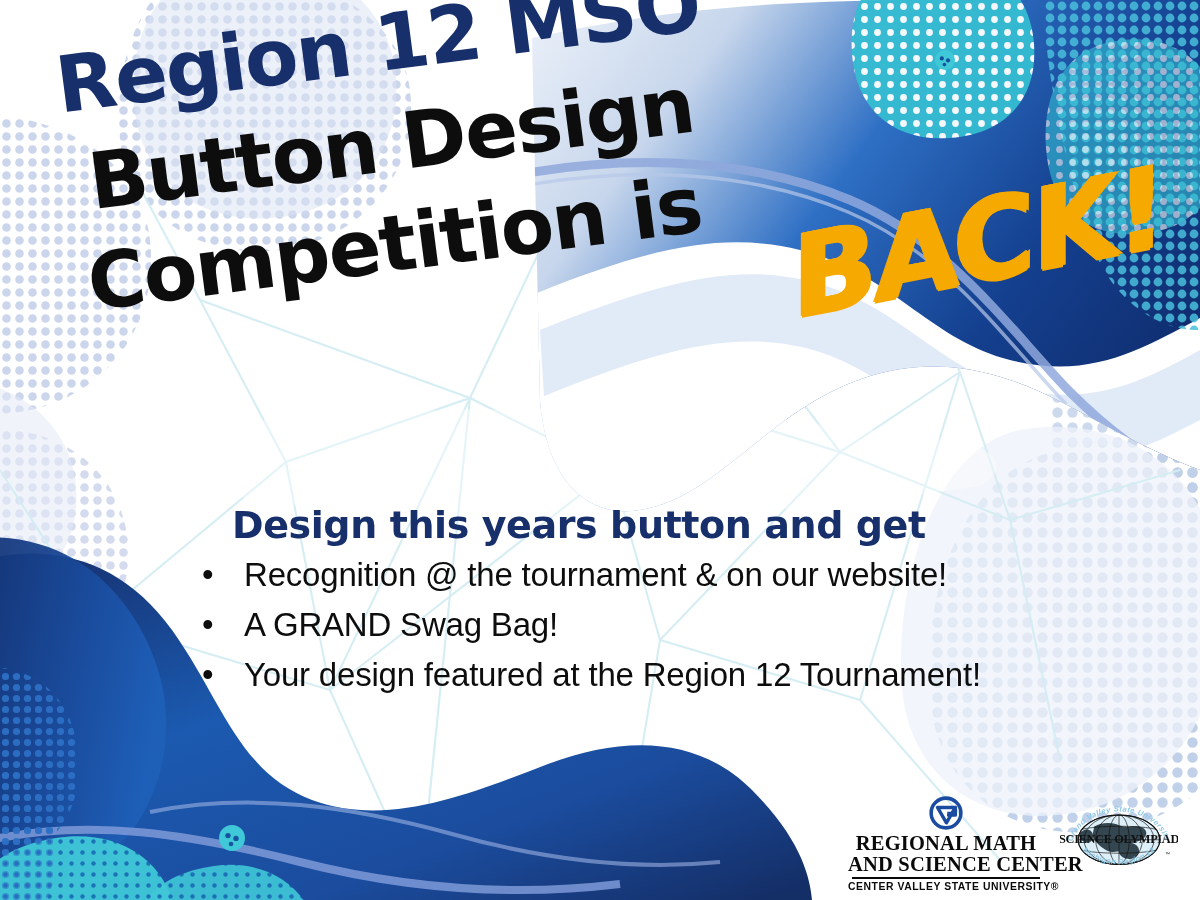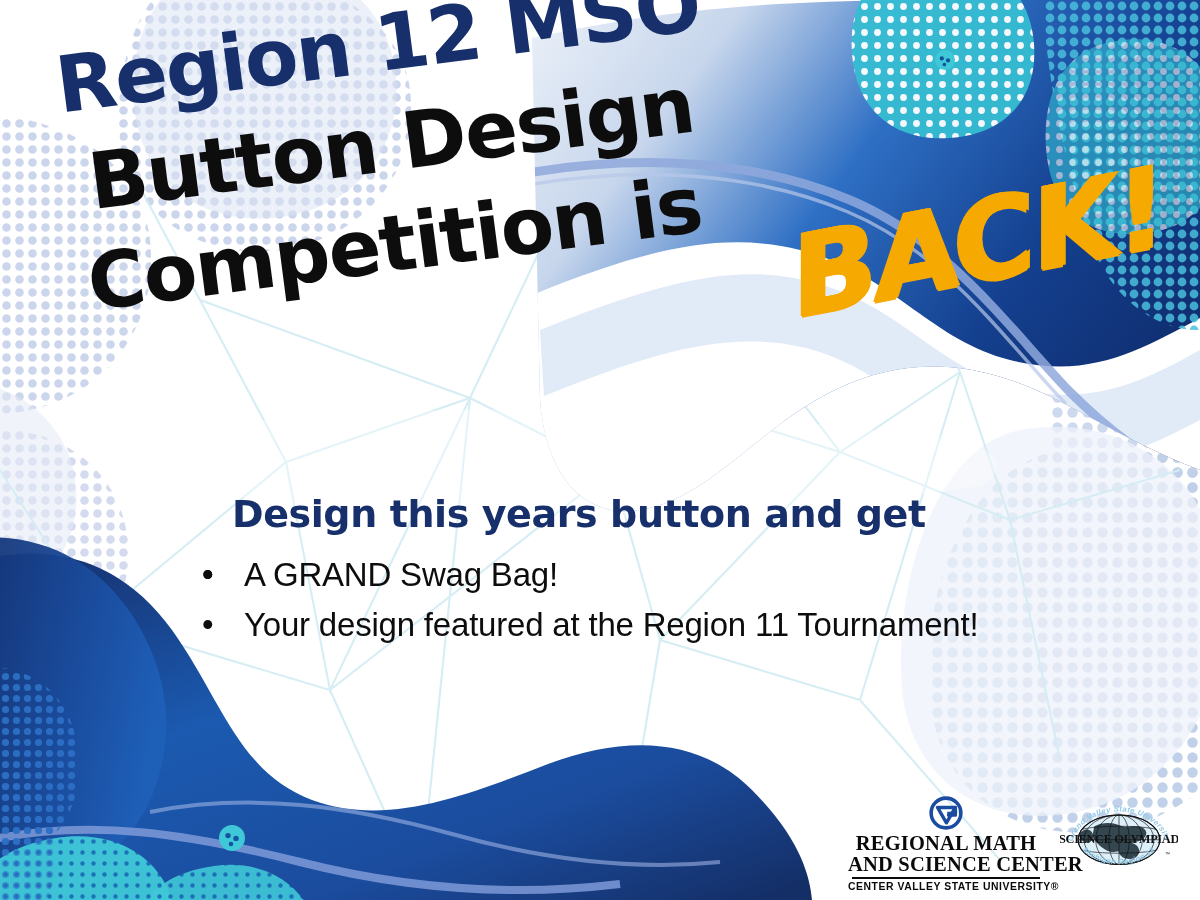--- a/index.html
+++ b/index.html
@@ -54,21 +54,21 @@
     line-height:1;
     color:#F6A900;
     letter-spacing:-2px;
     white-space:nowrap;
     display:block;
     text-shadow:3px 0 0 #F6A900, -1px 0 0 #F6A900, 0 2px 0 #F6A900;
   }
 
   
   #subhead{
-    position:absolute;left:232px;top:492px;
+    position:absolute;left:232px;top:503px;
     font-family:"DejaVu Sans","Liberation Sans",sans-serif;
     font-weight:bold;
     font-size:38px;
     color:#17306B;
     letter-spacing:-0.4px;
     white-space:nowrap;
   }
   #bullets{
     position:absolute;left:196px;top:550px;width:980px;
     margin:0;padding:0;list-style:none;
@@ -293,28 +293,29 @@
 
     <div id="back-word">
       <span class="txt">BACK!</span>
     </div>
 
     <div id="subhead">Design this years button and get</div>
 
     <ul id="bullets">
       <li>
         <span class="dot">•</span>
+        <span>Recognition @ the tournament &amp; on our website!</span>
       </li>
       <li>
         <span class="dot">•</span>
         <span>A GRAND Swag Bag!</span>
       </li>
       <li>
         <span class="dot">•</span>
-        <span>Your design featured at the Region 11 Tournament!</span>
+        <span>Your design featured at the Region 12 Tournament!</span>
       </li>
     </ul>
 
     <div id="logos">
 
       <div id="gvsu-logo">
         <svg id="gvsu-mark" width="34" height="34" viewBox="0 0 40 40">
           <circle cx="20" cy="20" r="17.5" fill="none" stroke="#1B4CA1" stroke-width="4.2"></circle>
           <path d="M31,13.5 L20.5,31.5 L10,13.5 Z" fill="none" stroke="#1B4CA1" stroke-width="4" stroke-linejoin="round"></path>
           <path d="M31,13.5 L31,22.5 L23,22.5" fill="none" stroke="#1B4CA1" stroke-width="4" stroke-linejoin="round" stroke-linecap="round"></path>

